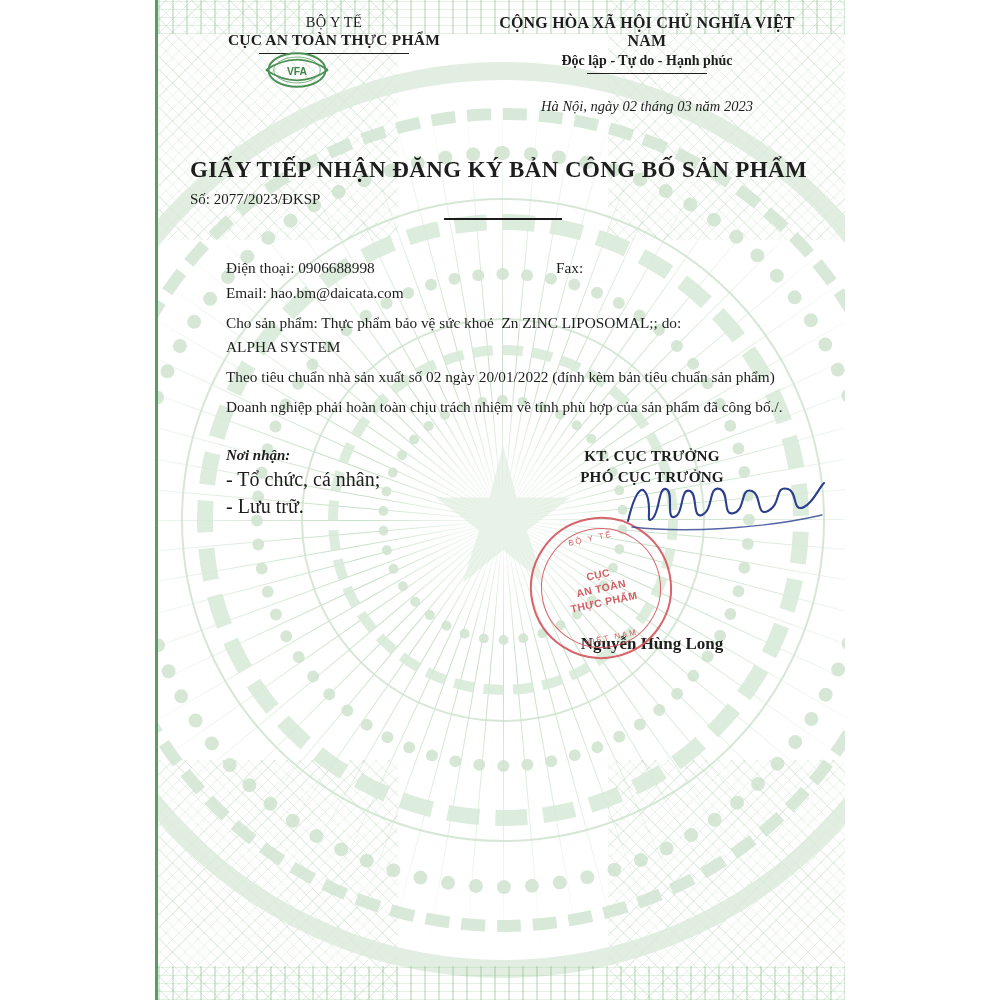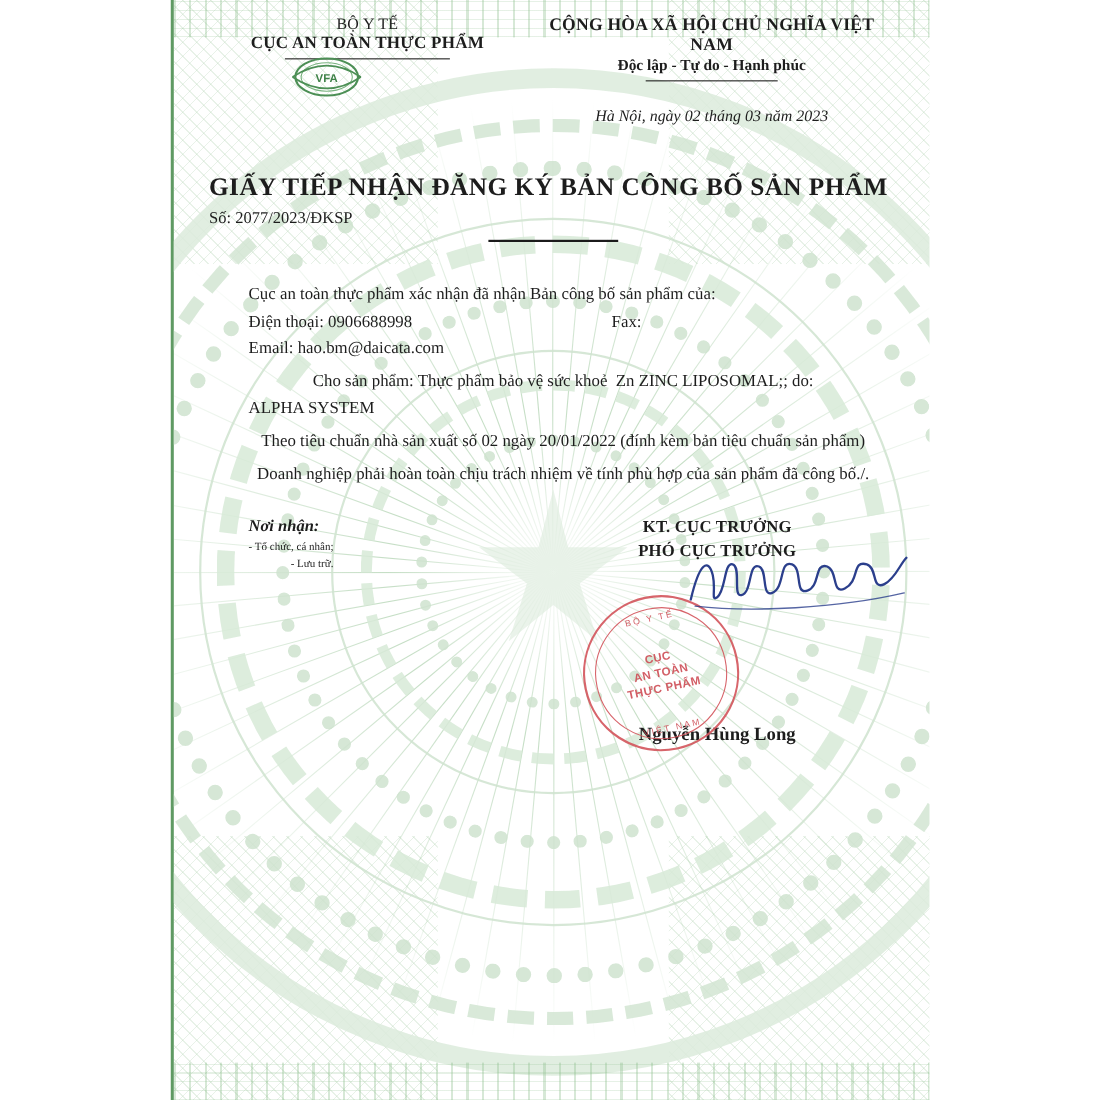--- a/index.html
+++ b/index.html
@@ -189,21 +189,21 @@
   .body-block {
     margin-top: 36px;
     padding-left: 36px;
     padding-right: 18px;
   }
   .line {
     font-size: 15.3px;
     line-height: 1.58;
     white-space: pre-wrap;
   }
-  .line.gap { margin-top: 6px; text-align: center; }
+  .line.gap { margin-top: 6px; }
   .fax-row {
     display: flex;
   }
   .fax-row .phone { width: 330px; }
 
   
   .footer {
     margin-top: 28px;
     display: flex;
     justify-content: space-between;
@@ -213,22 +213,21 @@
   .recipients {
     font-size: 15px;
   }
   .recipients .rc-title {
     font-weight: bold;
     font-style: italic;
     font-size: 15px;
   }
   .recipients .rc-item {
     margin-top: 4px;
-    font-size: 10px;
-    text-align: right;
+    font-size: 20px;
   }
   .signblock {
     width: 300px;
     text-align: center;
     position: relative;
   }
   .sign-role1 {
     font-weight: bold;
     font-size: 15.2px;
     letter-spacing: .2px;
@@ -436,21 +435,20 @@
       <text x="60" y="41" font-family="Liberation Sans, sans-serif" font-size="16" font-weight="bold" fill="#3f8248" text-anchor="middle">VFA</text>
     </svg>
 
     <div class="title-block">
       <div class="doc-title">GIẤY TIẾP NHẬN ĐĂNG KÝ BẢN CÔNG BỐ SẢN PHẨM</div>
       <div class="doc-number">Số: 2077/2023/ĐKSP</div>
       <div class="rule"></div>
     </div>
 
     <div class="body-block">
-      <div class="line">Cục an toàn thực phẩm xác nhận đã nhận Bản công bố sản phẩm của:</div>
       <div class="line fax-row">
         <span class="phone">Điện thoại: 0906688998</span>
         <span>Fax:</span>
       </div>
       <div class="line">Email: hao.bm@daicata.com</div>
       <div class="line gap">Cho sản phẩm: Thực phẩm bảo vệ sức khoẻ  Zn ZINC LIPOSOMAL;; do:</div>
       <div class="line">ALPHA SYSTEM</div>
       <div class="line gap">Theo tiêu chuẩn nhà sản xuất số 02 ngày 20/01/2022 (đính kèm bản tiêu chuẩn sản phẩm)</div>
       <div class="line gap">Doanh nghiệp phải hoàn toàn chịu trách nhiệm về tính phù hợp của sản phẩm đã công bố./.</div>
     </div>

